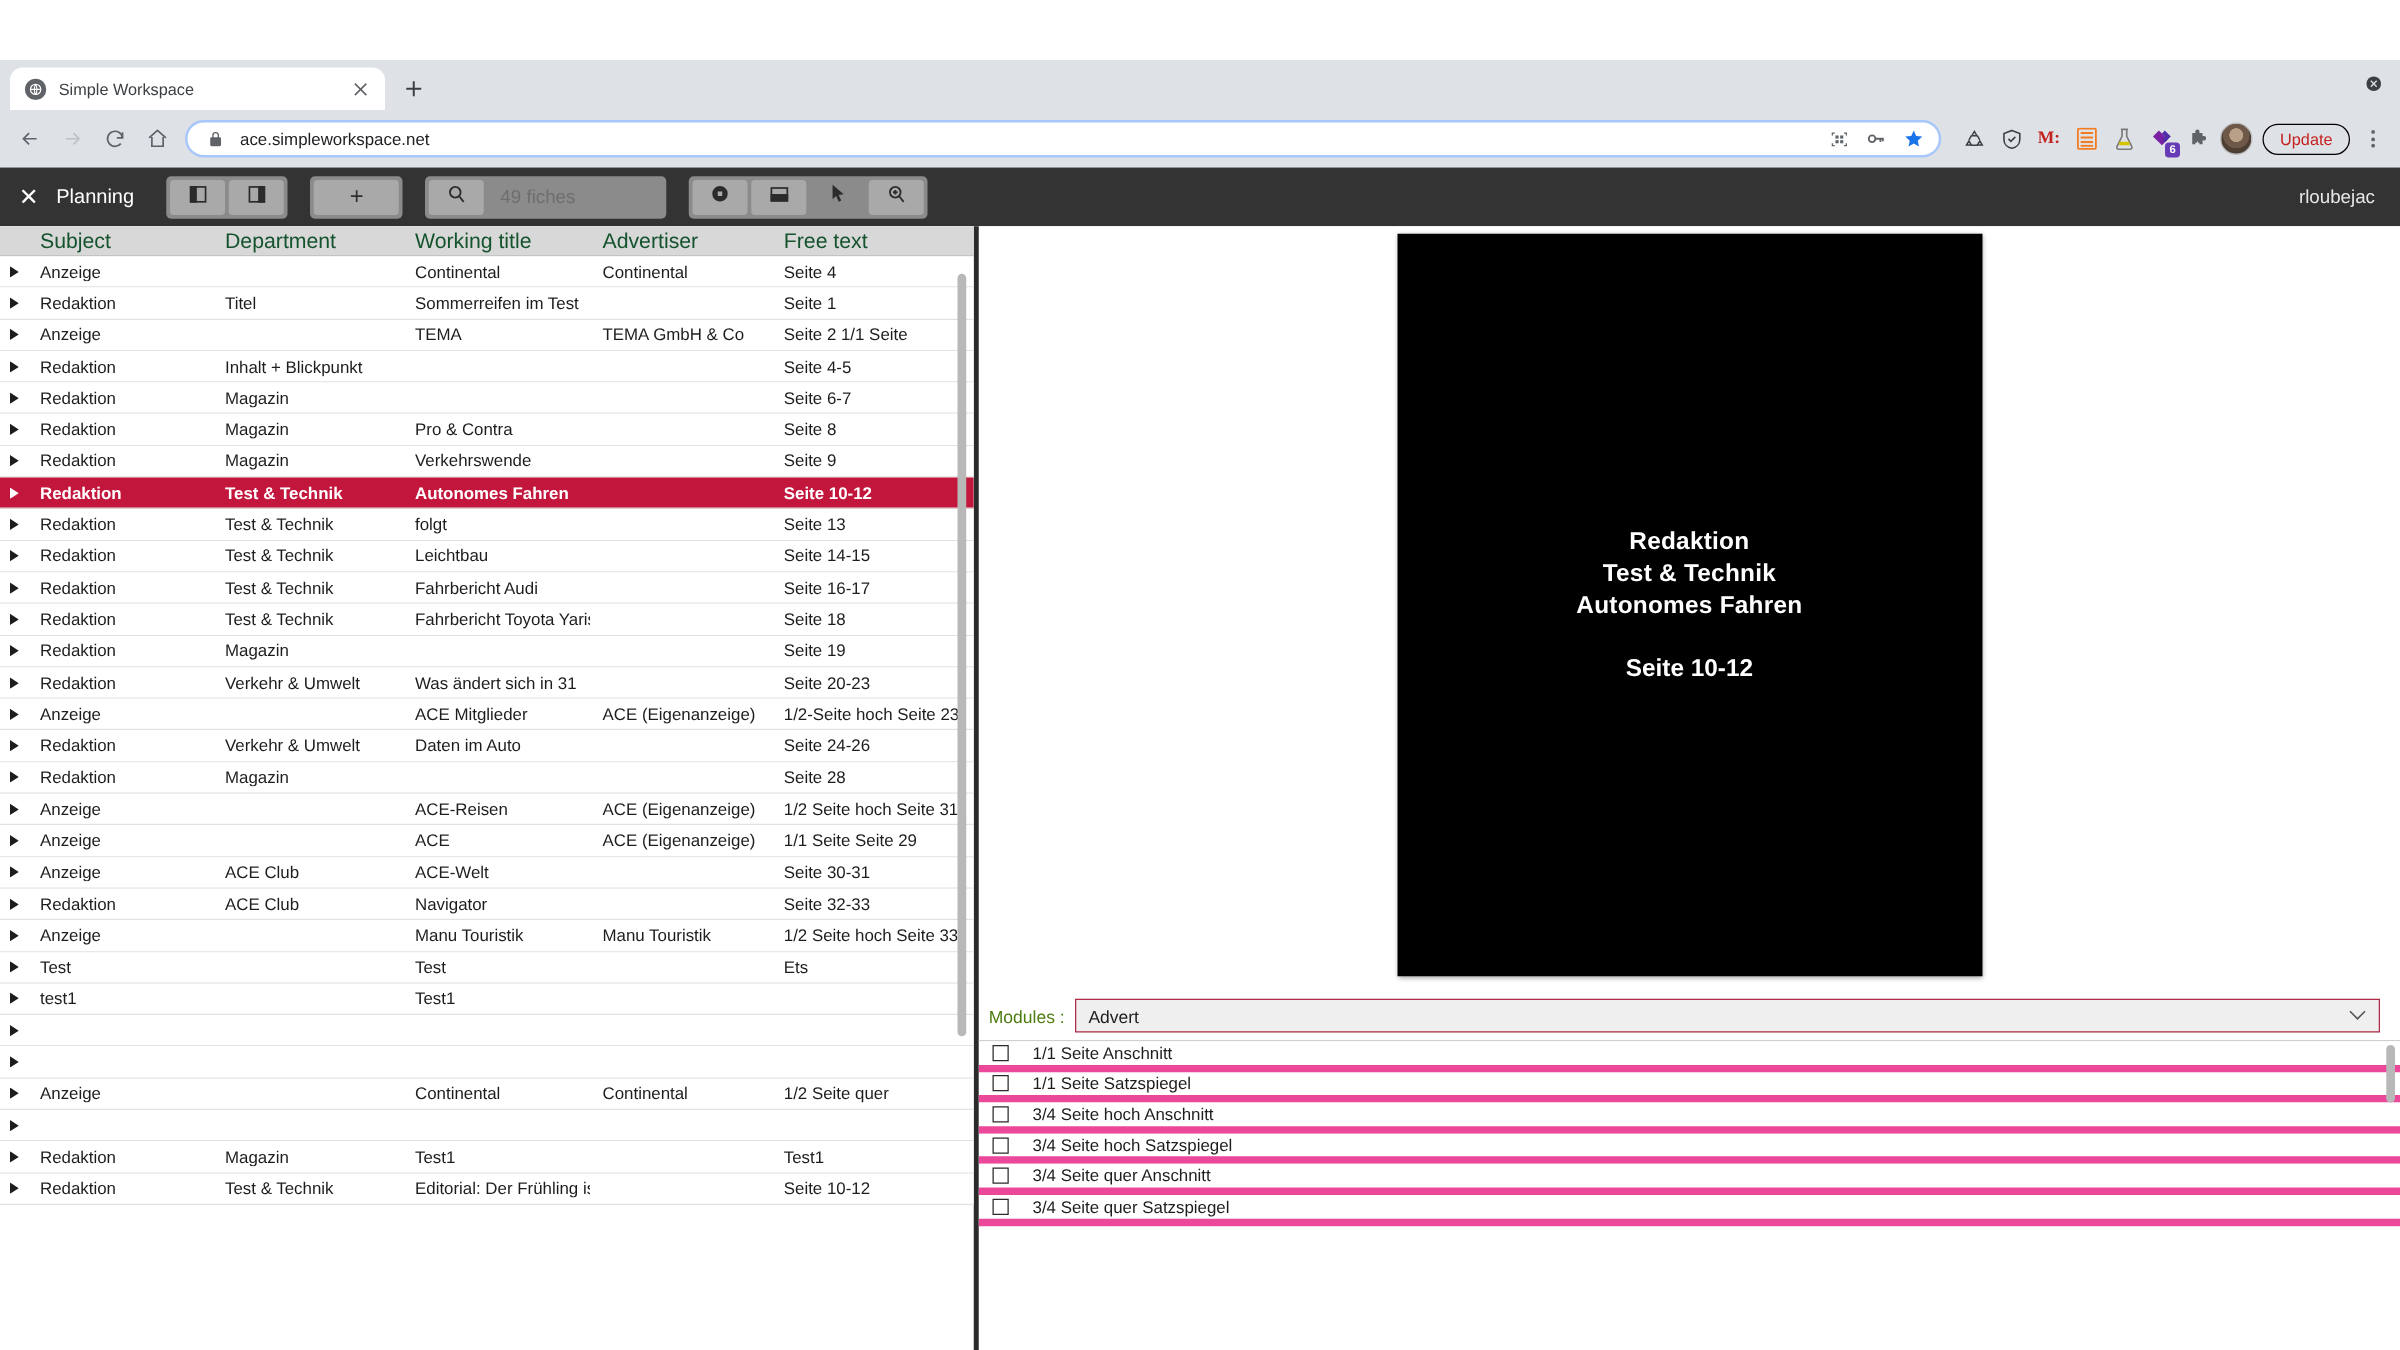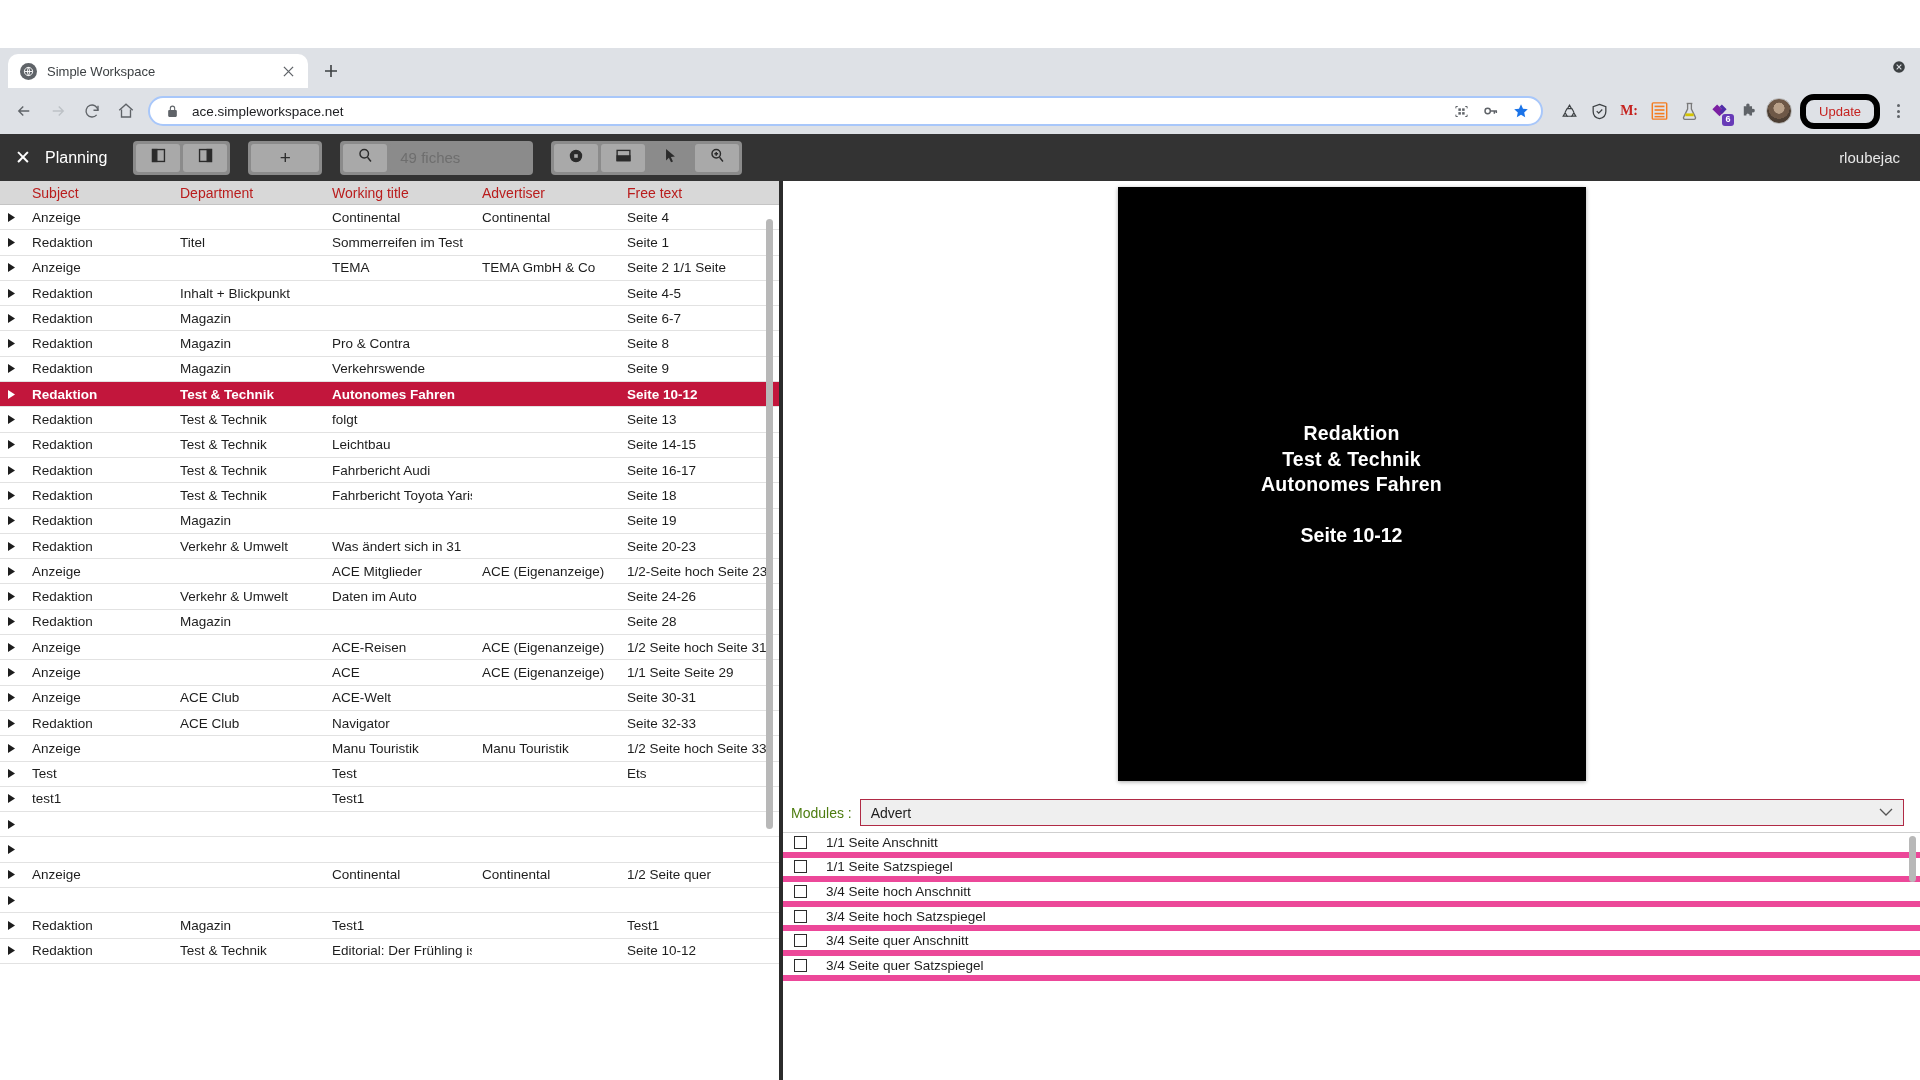--- a/index.html
+++ b/index.html
@@ -138,21 +138,21 @@
     font-weight: bold;
   }
   .avatar {
     width: 26px; height: 26px;
     border-radius: 50%;
     background: radial-gradient(circle at 50% 38%, #b8a089 0 28%, #6e5847 30% 55%, #4c3e33 56% 100%);
     border: 1px solid #bbb;
     flex: 0 0 auto;
   }
   .update-btn {
-    border: 6px solid #000000;
+    border: 1px solid #000000;
     color: #c5221f;
     border-radius: 14px;
     font-size: 13px;
     padding: 4px 13px;
     margin-left: 5px;
     white-space: nowrap;
   }
   .kebab {
     width: 28px; height: 28px;
     display: flex; flex-direction: column; align-items: center; justify-content: center;
@@ -244,22 +244,22 @@
   }
   .tbl-header {
     display: flex;
     height: 24px;
     background: #d8d8d8;
     align-items: center;
     flex: 0 0 auto;
     border-bottom: 1px solid #c4c4c4;
   }
   .tbl-header .th {
-    font-size: 14px;
-    color: #b91c1c;
+    font-size: 17px;
+    color: #14532d;
     padding-left: 10px;
     white-space: nowrap;
     overflow: hidden;
   }
   .c-arrow { width: 22px; flex: 0 0 22px; }
   .c-subject { width: 148px; flex: 0 0 148px; }
   .c-dept { width: 152px; flex: 0 0 152px; }
   .c-title { width: 150px; flex: 0 0 150px; }
   .c-adv { width: 145px; flex: 0 0 145px; }
   .c-free { flex: 1 1 auto; }

